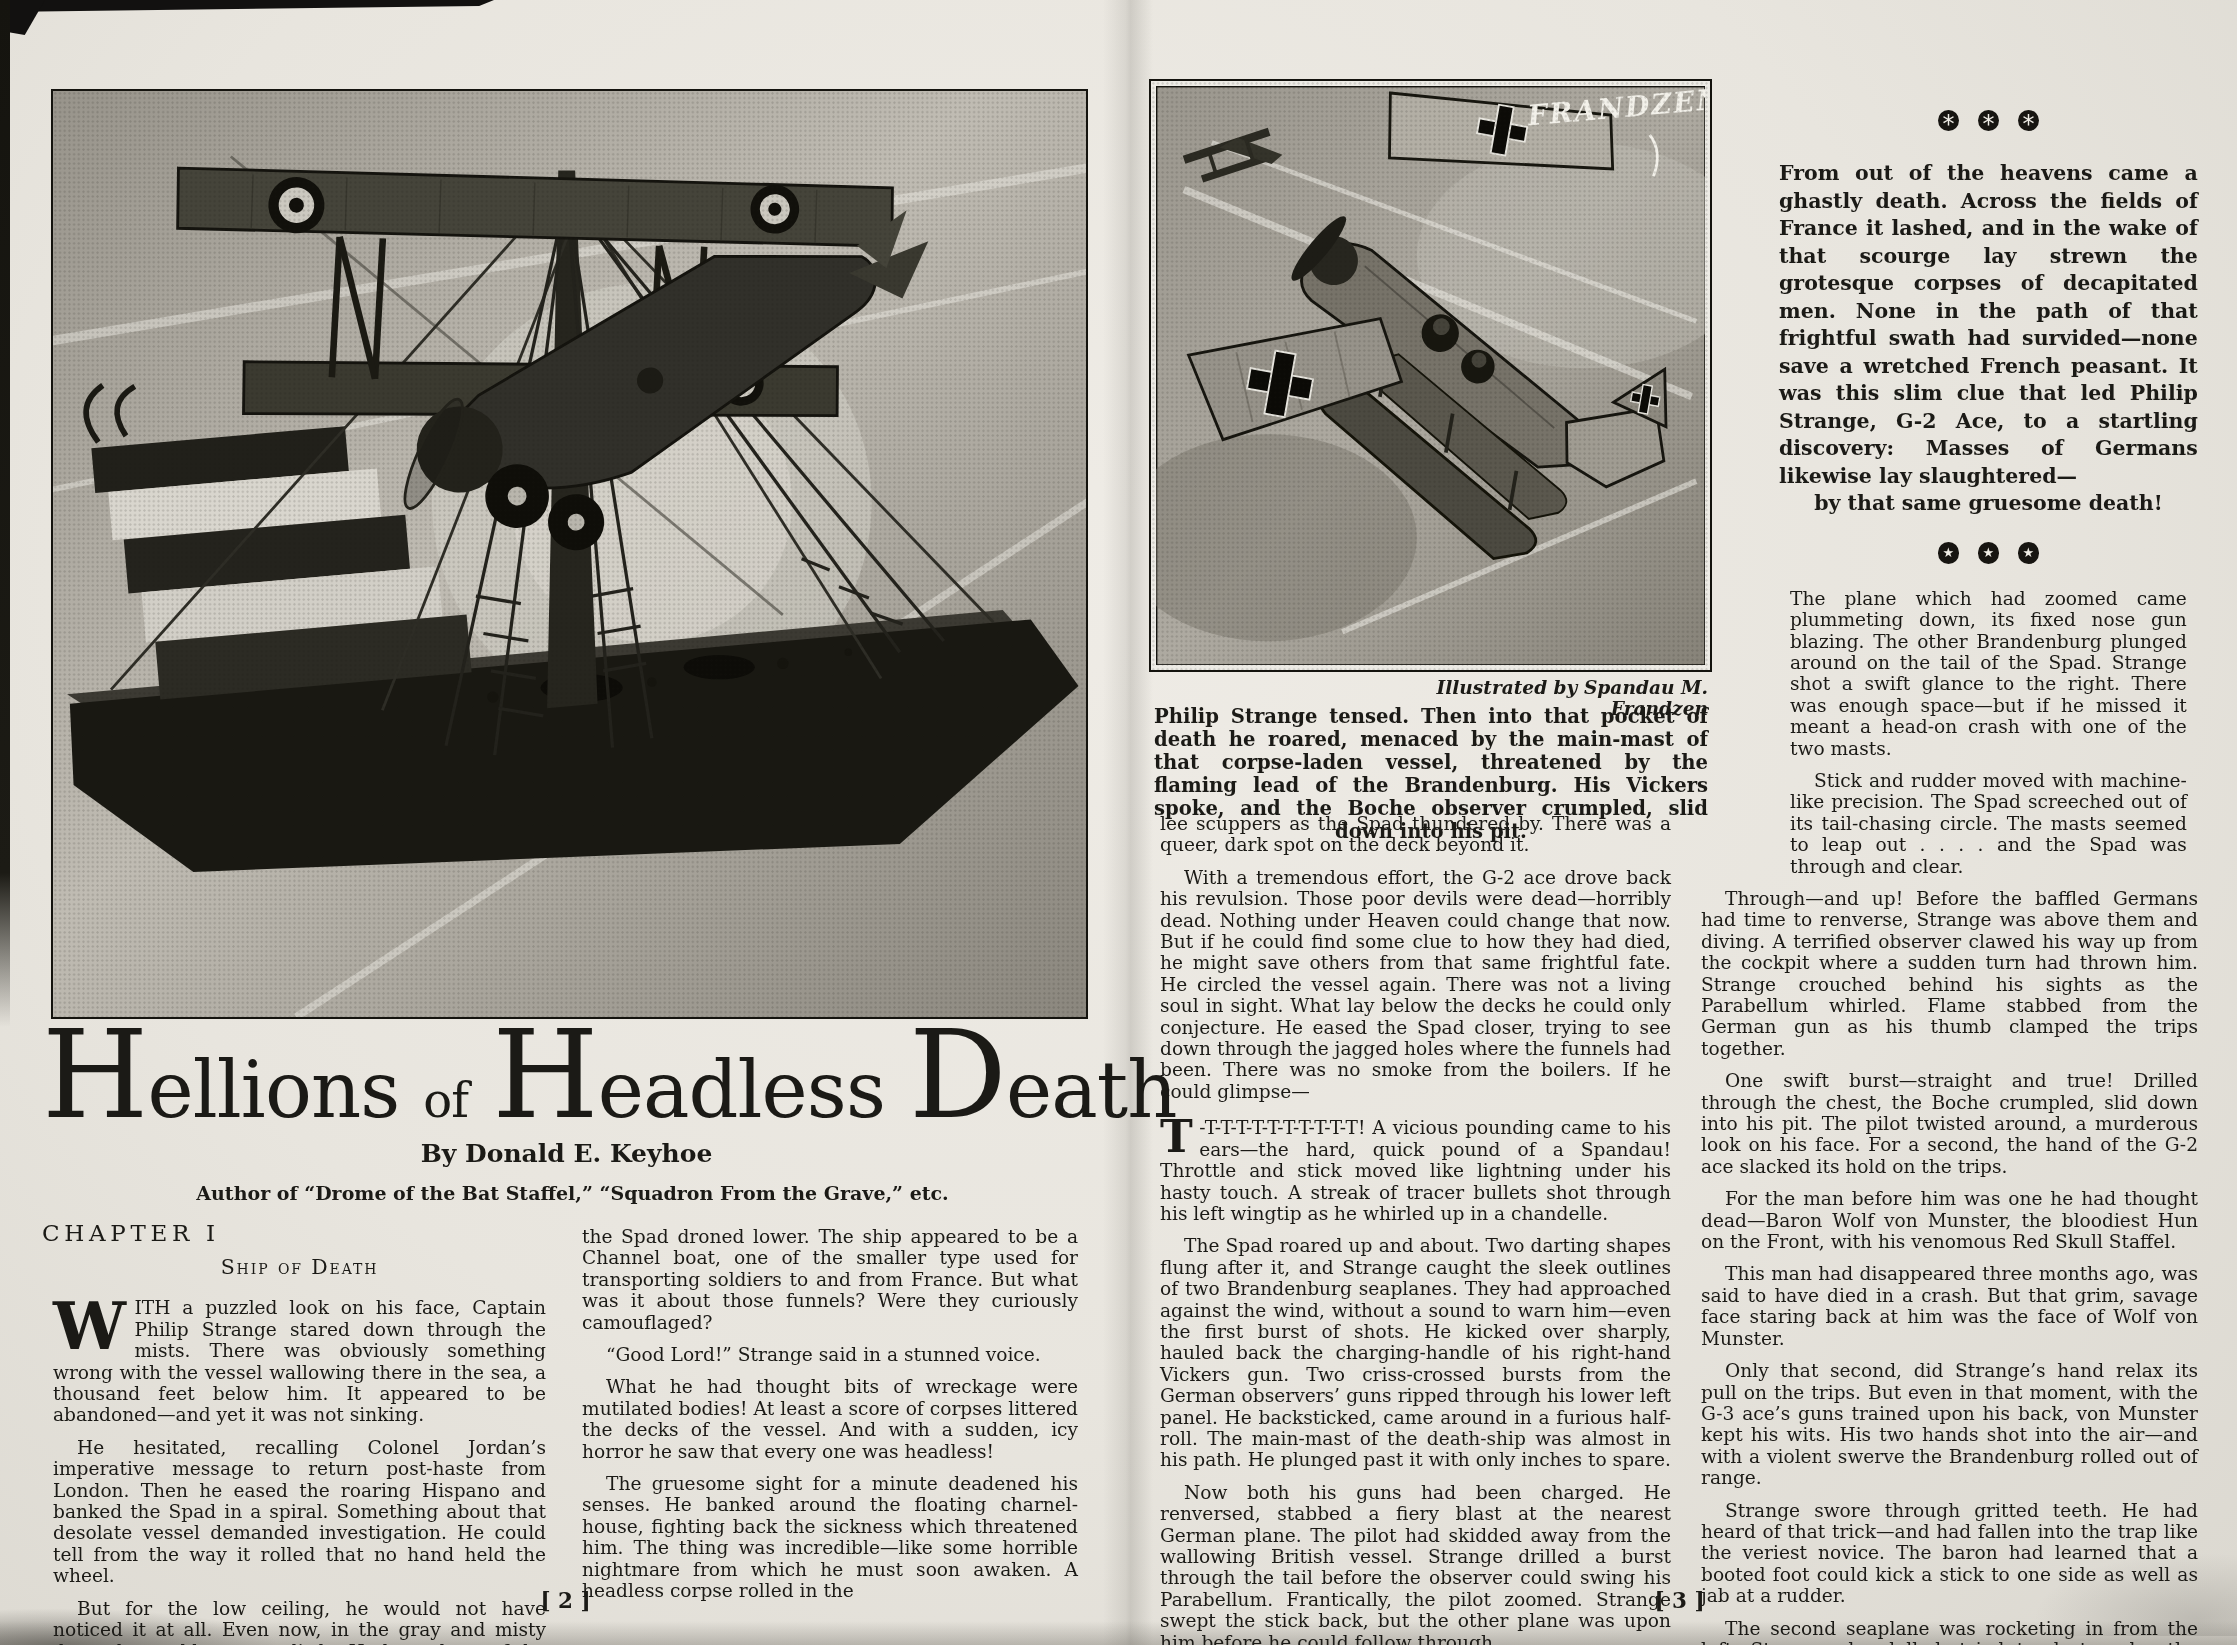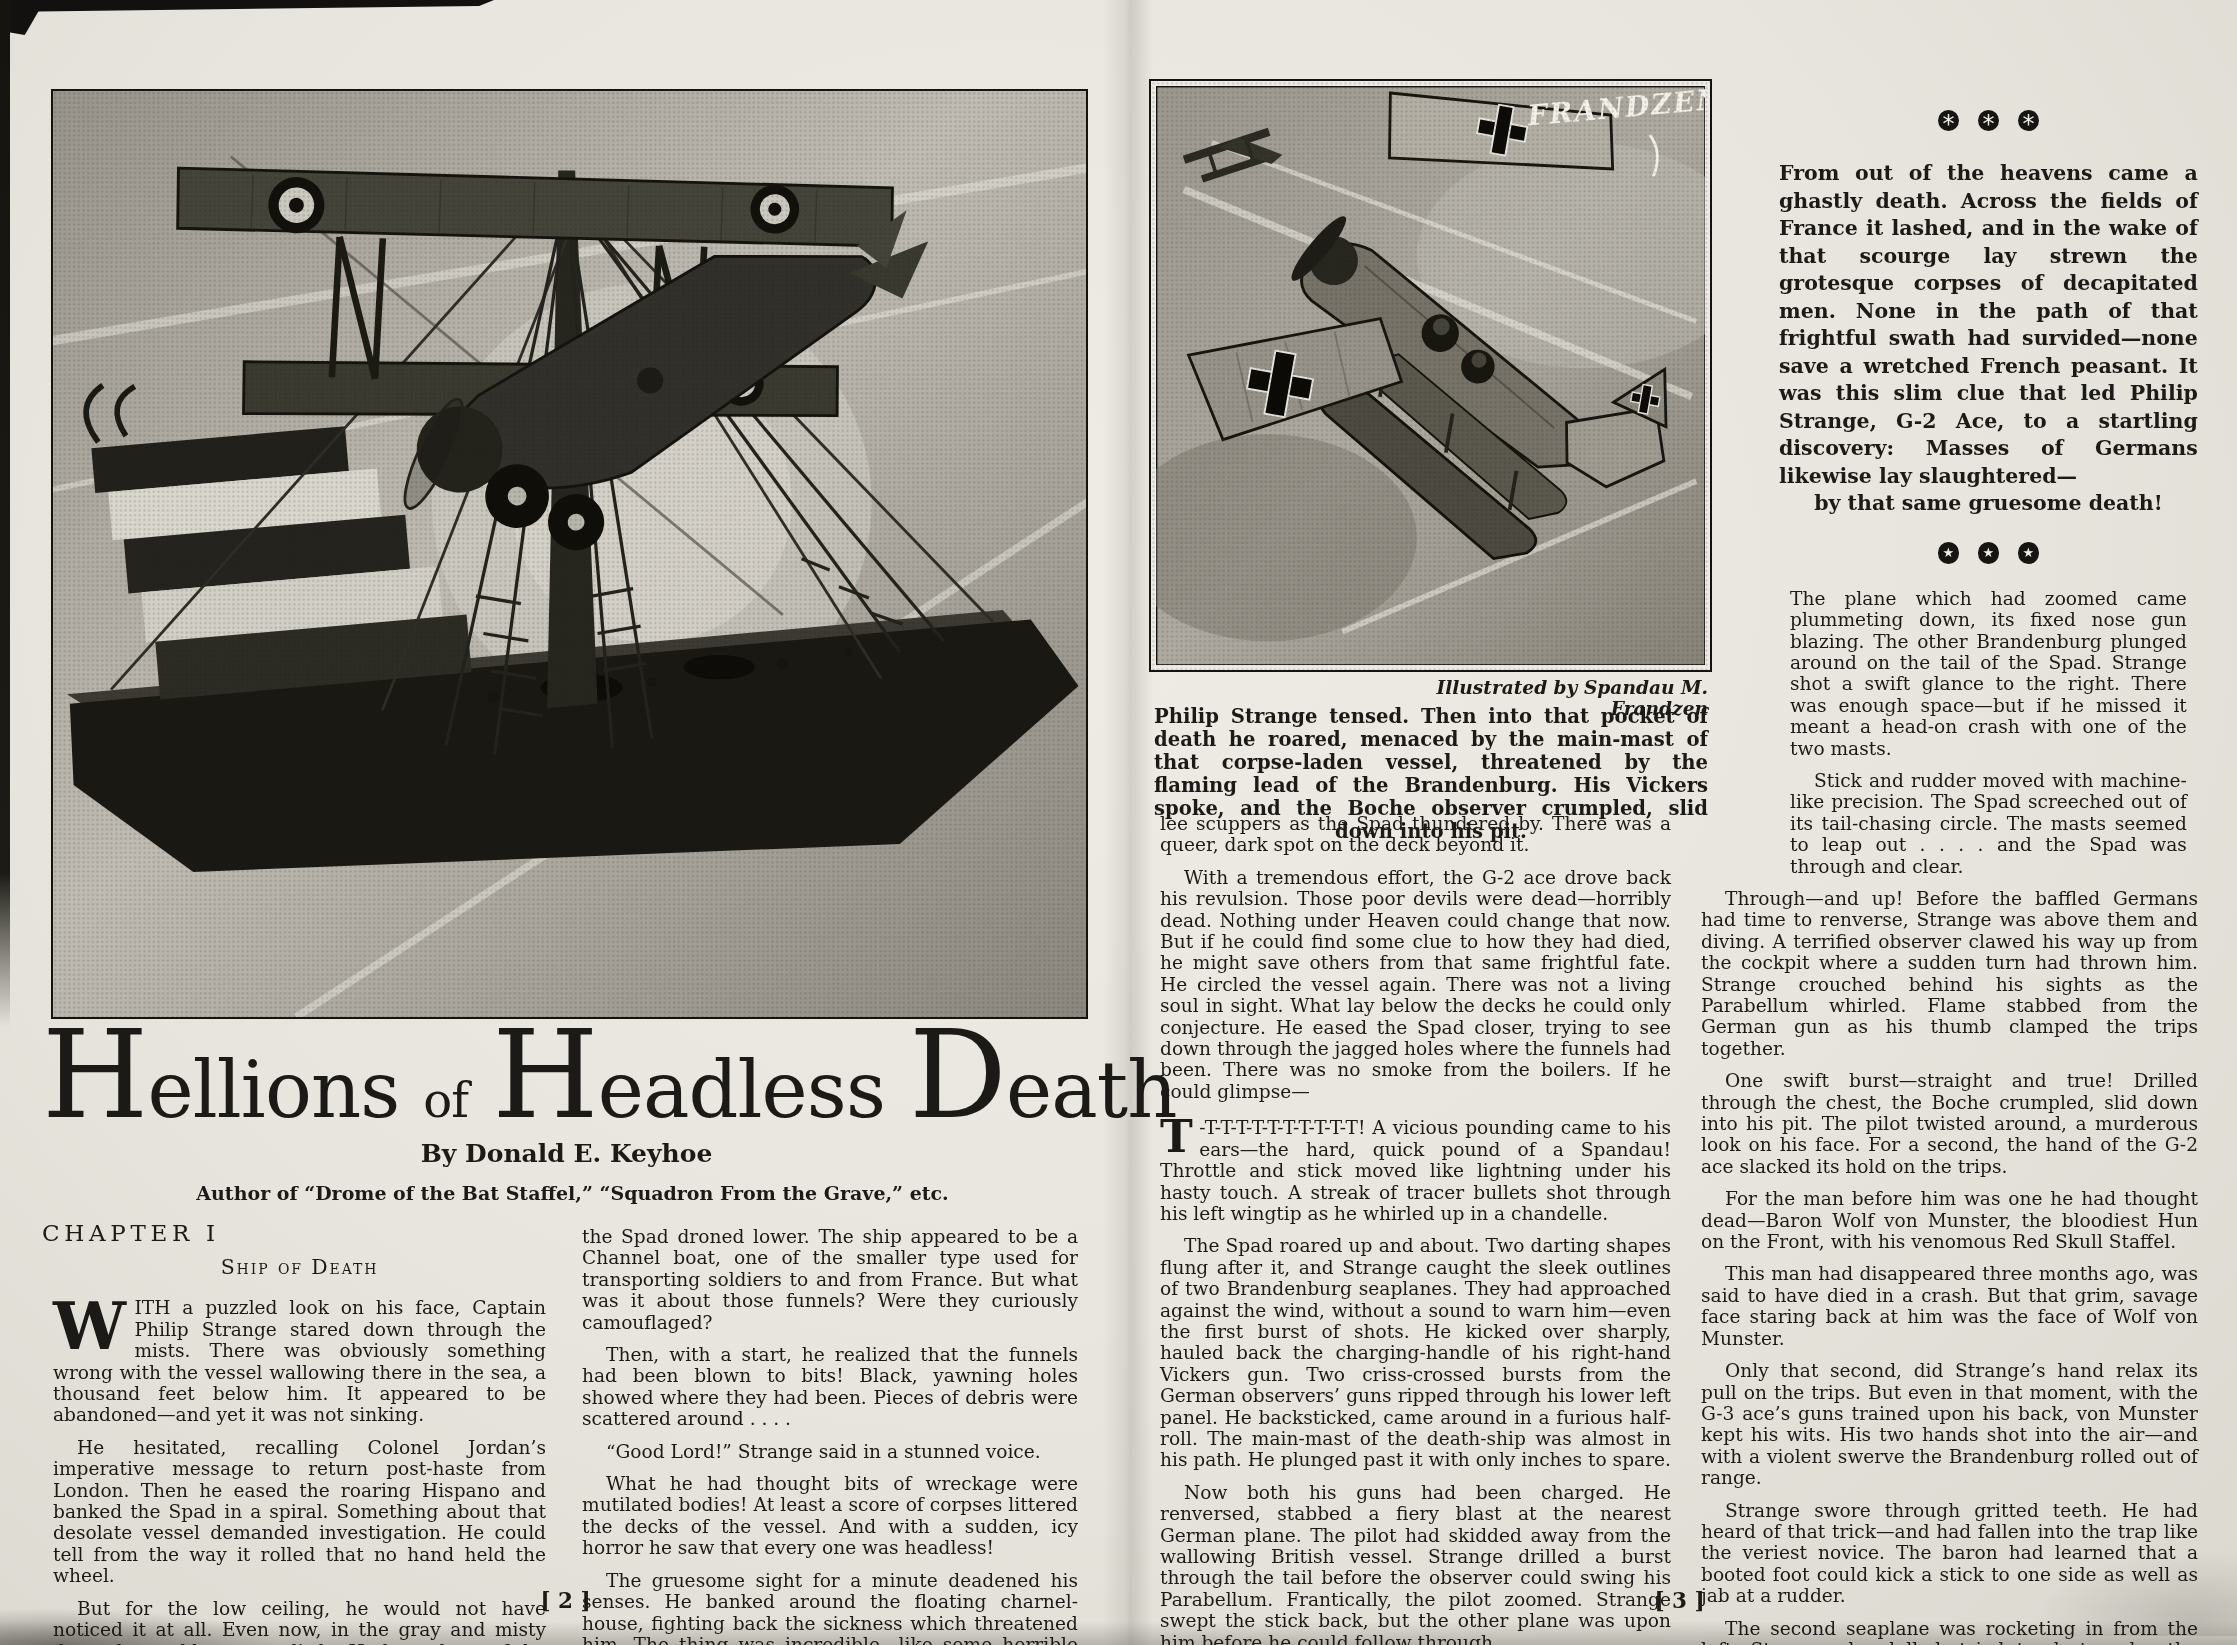--- a/index.html
+++ b/index.html
@@ -199,21 +199,20 @@
   <div class="col lp-col1">
     <div class="chapter">CHAPTER  I</div>
     <div class="subchapter">Ship of Death</div>
     <p class="noindent"><span class="dropcap dc3">W</span><span>ITH a puzzled look on his face, Captain Philip Strange stared down through the mists. There was obviously something wrong with the vessel wallowing there in the sea, a thousand feet below him. It appeared to be abandoned—and yet it was not sinking.</span></p>
     <p>He hesitated, recalling Colonel Jordan’s imperative message to return post-haste from London. Then he eased the roaring Hispano and banked the Spad in a spiral. Something about that desolate vessel demanded investigation. He could tell from the way it rolled that no hand held the wheel.</p>
     <p>But for the low ceiling, he would not have noticed it at all. Even now, in the gray and misty dawn, he could see very little. He leaned out of the cockpit as</p>
   </div>
 
   <div class="col lp-col2">
     <p class="noindent">the Spad droned lower. The ship appeared to be a Channel boat, one of the smaller type used for transporting soldiers to and from France. But what was it about those funnels? Were they curiously camouflaged?</p>
-    <p>Then, with a start, he realized that the funnels had been blown to bits! Black, yawning holes showed where they had been. Pieces of debris were scattered around . . . .</p>
     <p>“Good Lord!” Strange said in a stunned voice.</p>
     <p>What he had thought bits of wreckage were mutilated bodies! At least a score of corpses littered the decks of the vessel. And with a sudden, icy horror he saw that every one was headless!</p>
     <p>The gruesome sight for a minute deadened his senses. He banked around the floating charnel-house, fighting back the sickness which threatened him. The thing was incredible—like some horrible nightmare from which he must soon awaken. A headless corpse rolled in the</p>
   </div>
 
   <div class="pagenum pagenum-left">[ 2 ]</div>
 
   <div class="illo illo-right">
     <svg viewBox="0 0 590 616" preserveAspectRatio="none">
       <defs>

